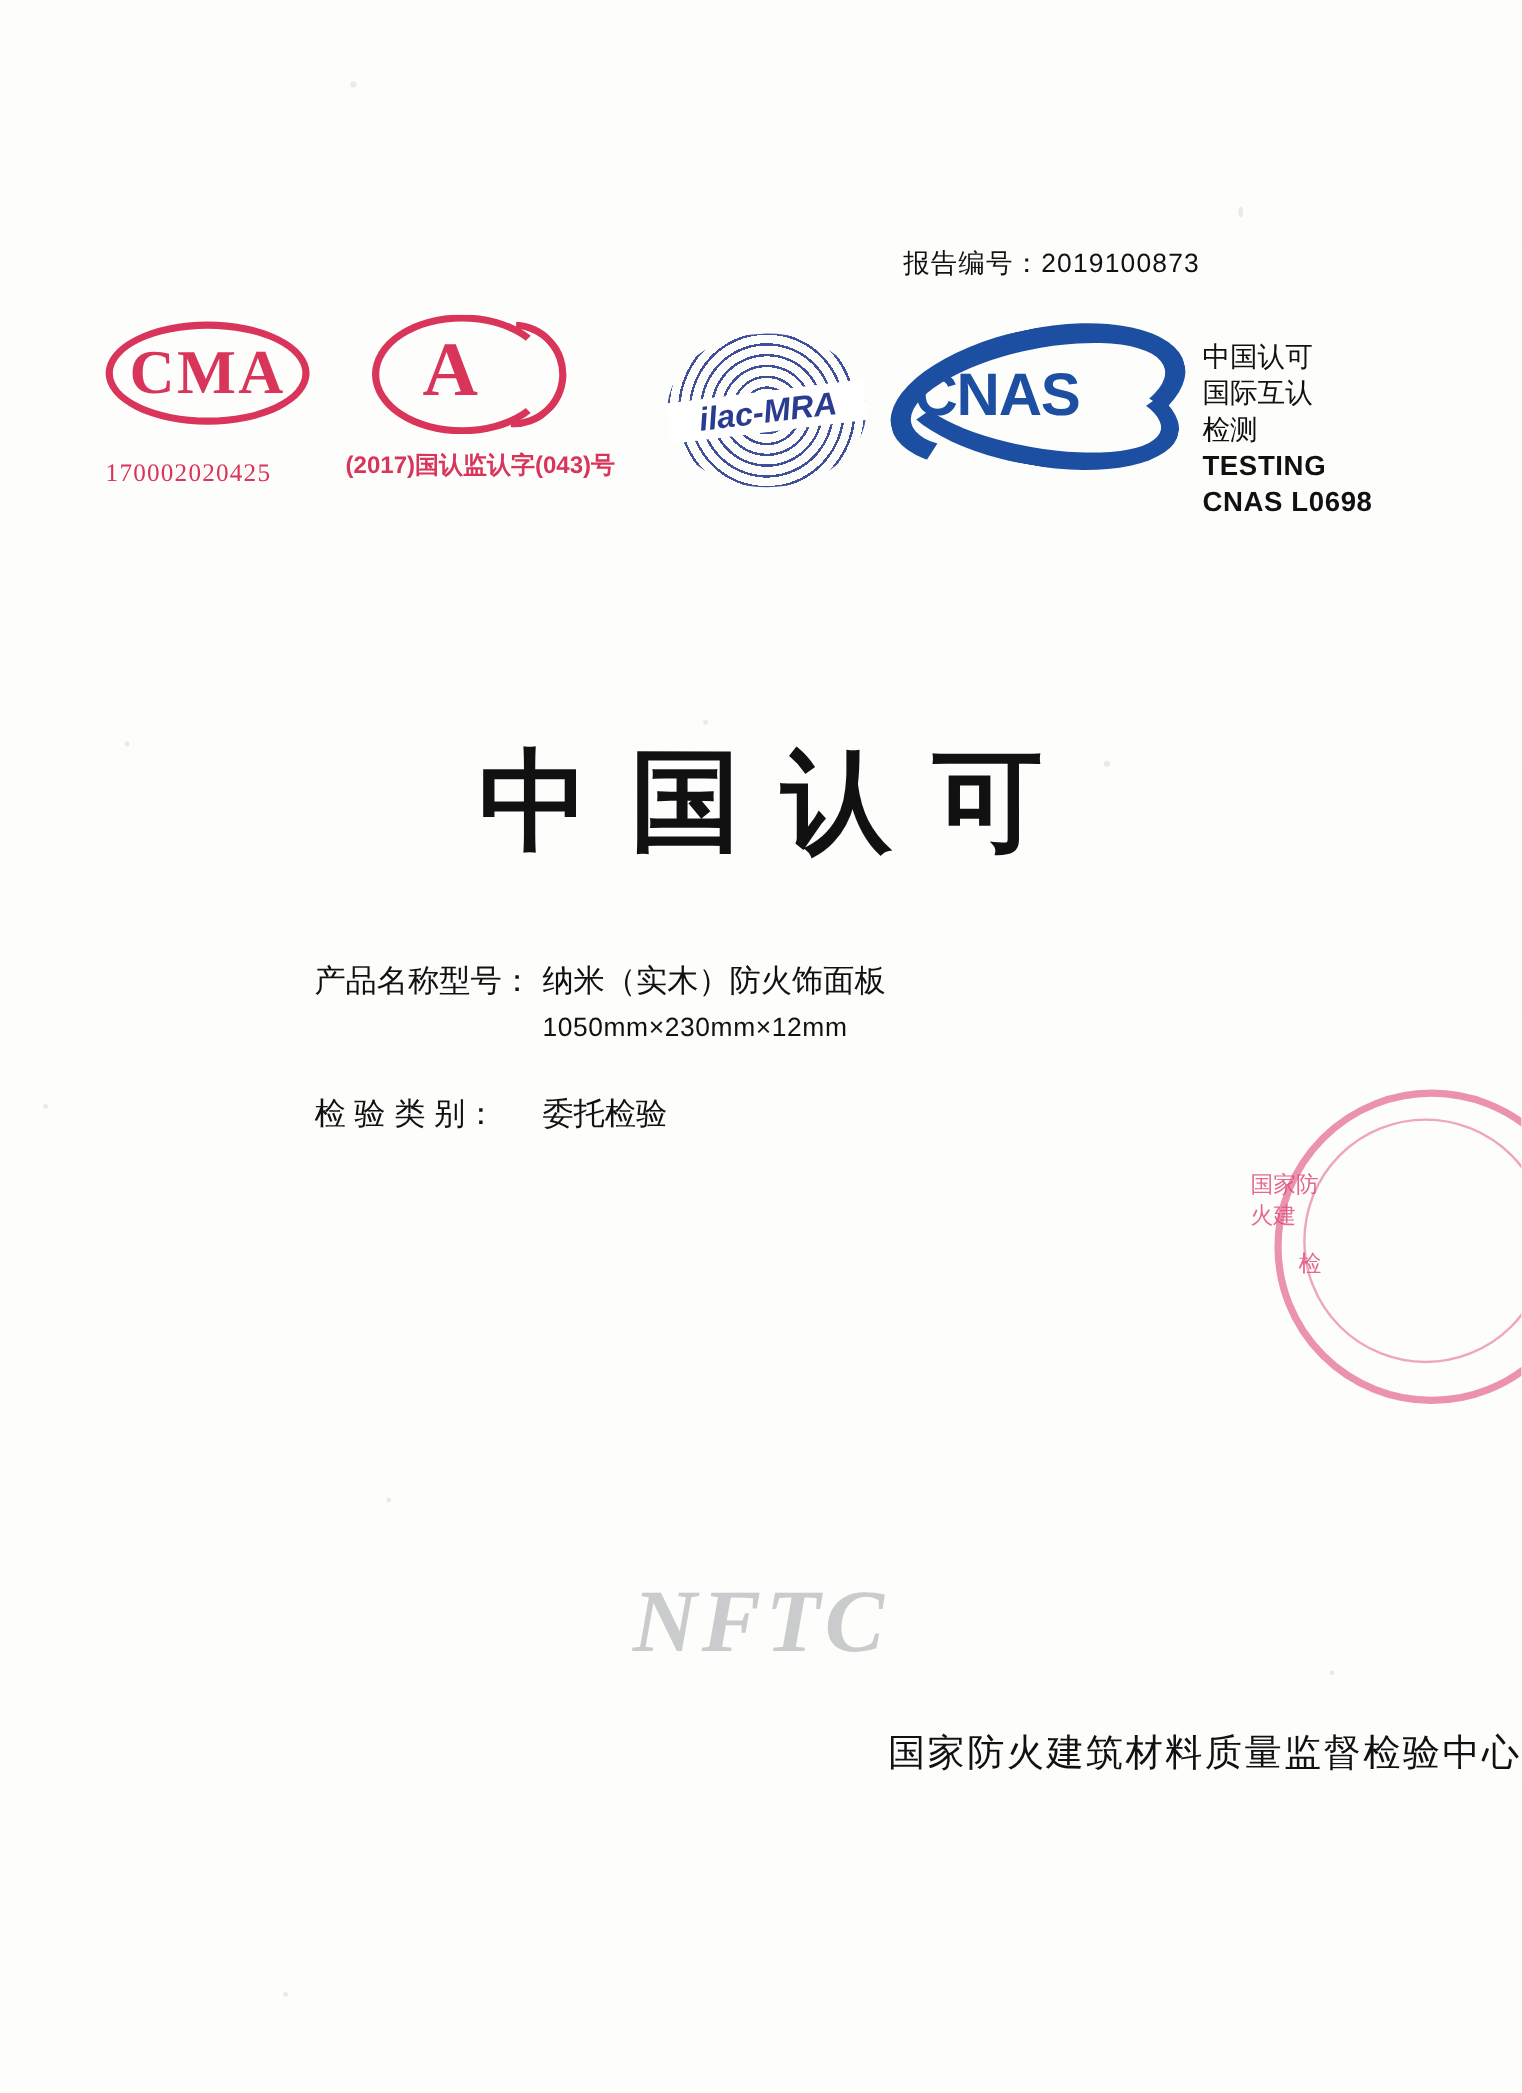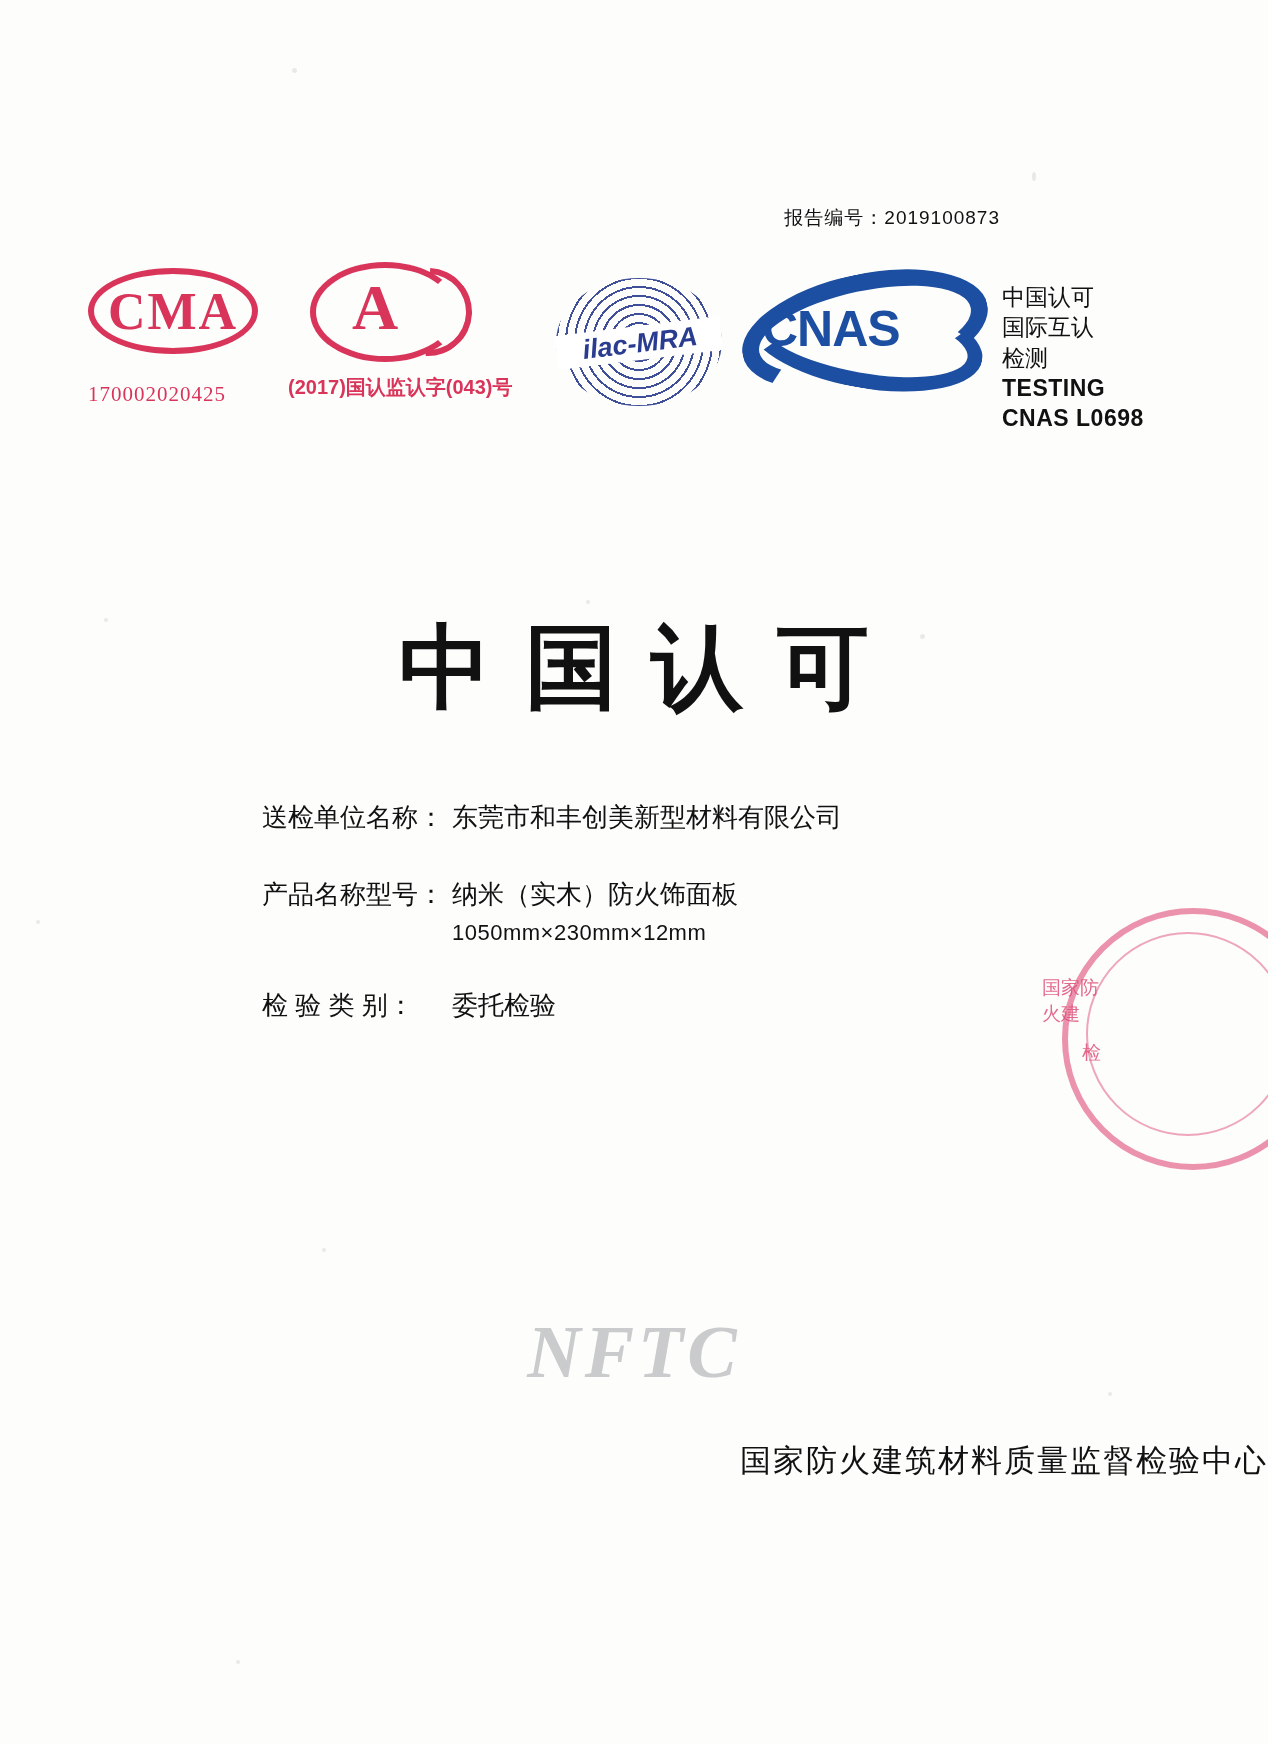--- a/index.html
+++ b/index.html
@@ -26,21 +26,21 @@
     background: #d8d8d4;
     border-radius: 50%;
     opacity: .55;
   }
 
   
   .report-no {
     position: absolute;
     top: 205px;
     right: 268px;
-    font-size: 19px;
+    font-size: 22px;
     letter-spacing: 1px;
     color: #111;
     white-space: nowrap;
   }
 
   
   .logos {
     position: absolute;
     top: 268px;
     left: 88px;
@@ -386,24 +386,20 @@
         <div class="en">CNAS L0698</div>
       </div>
     </div>
 
   </div>
 
   <div class="main-title">中国认可</div>
 
   <div class="info">
 
-    <div class="info-row">
-      <div class="info-label">送检单位名称：</div>
-      <div class="info-value">东莞市和丰创美新型材料有限公司</div>
-    </div>
 
     <div class="info-row">
       <div class="info-label">产品名称型号：</div>
       <div class="info-value">
         <span>纳米（实木）防火饰面板</span>
         <span class="sub">1050mm×230mm×12mm</span>
       </div>
     </div>
 
     <div class="info-row">

